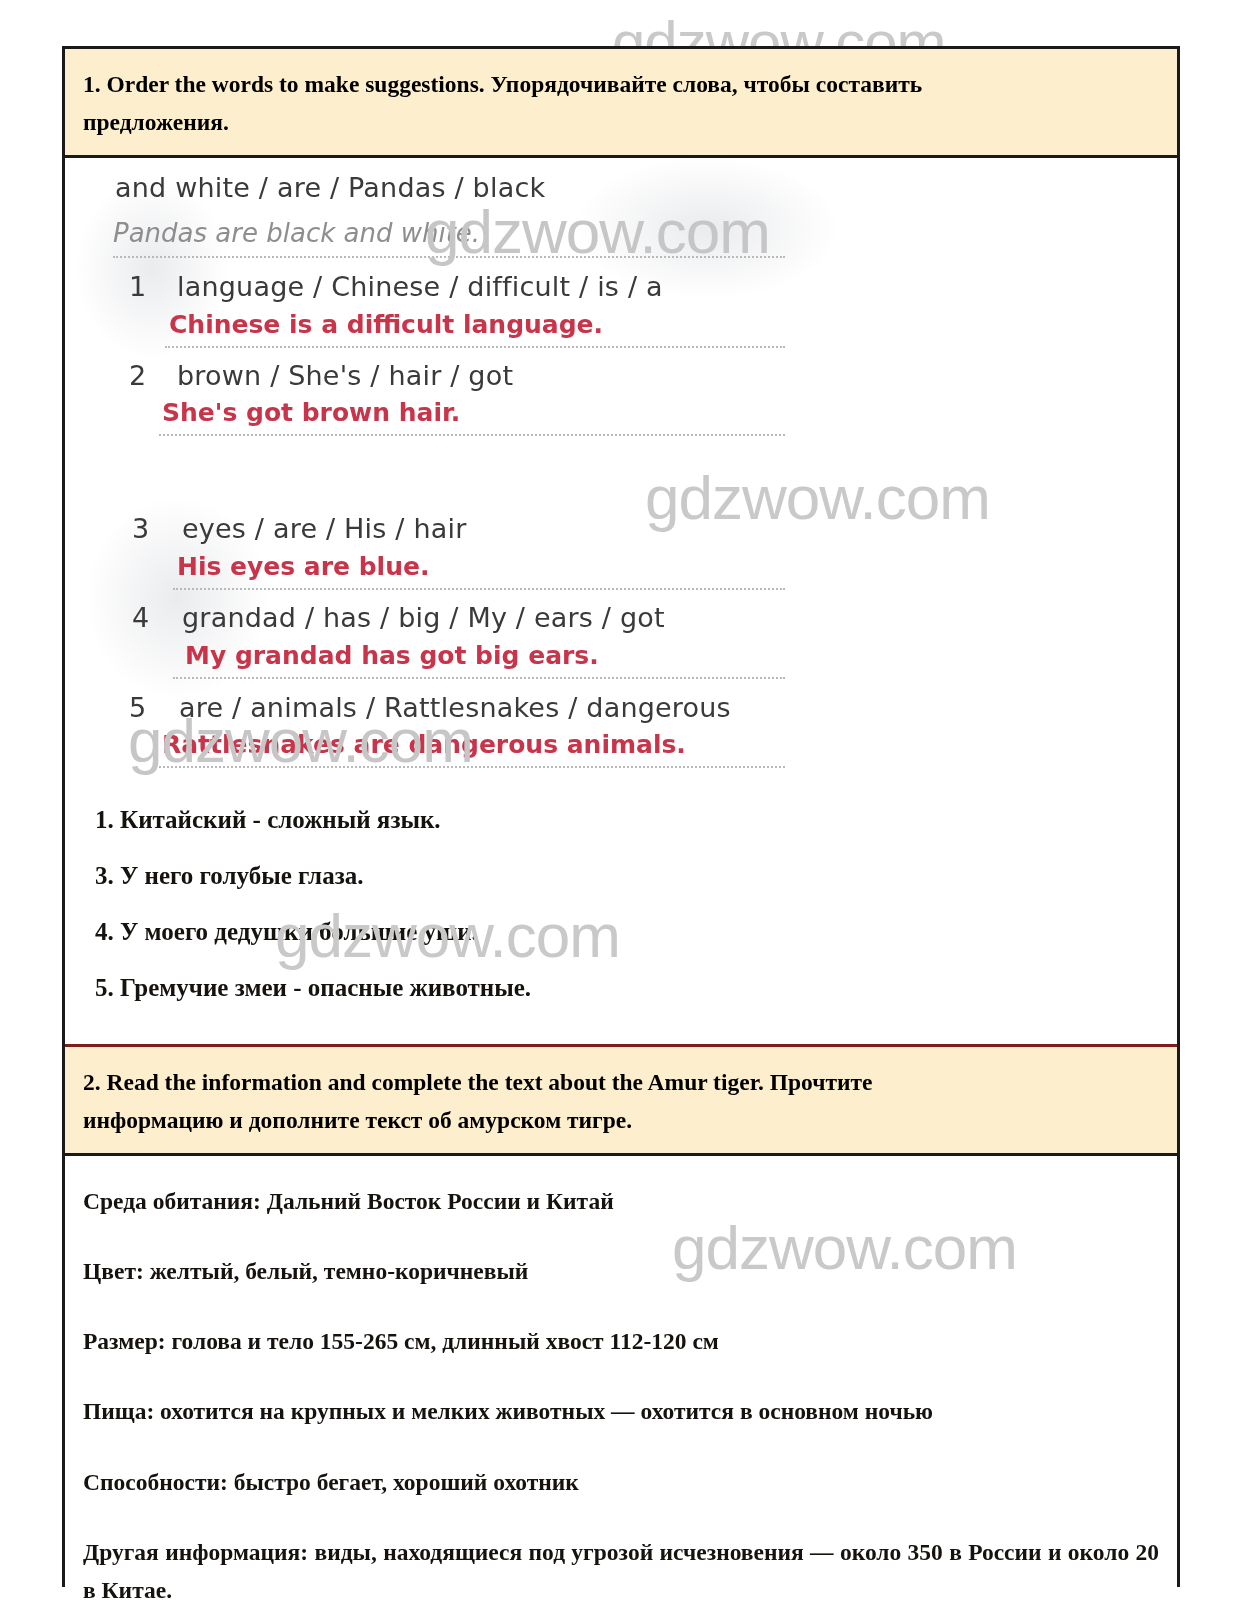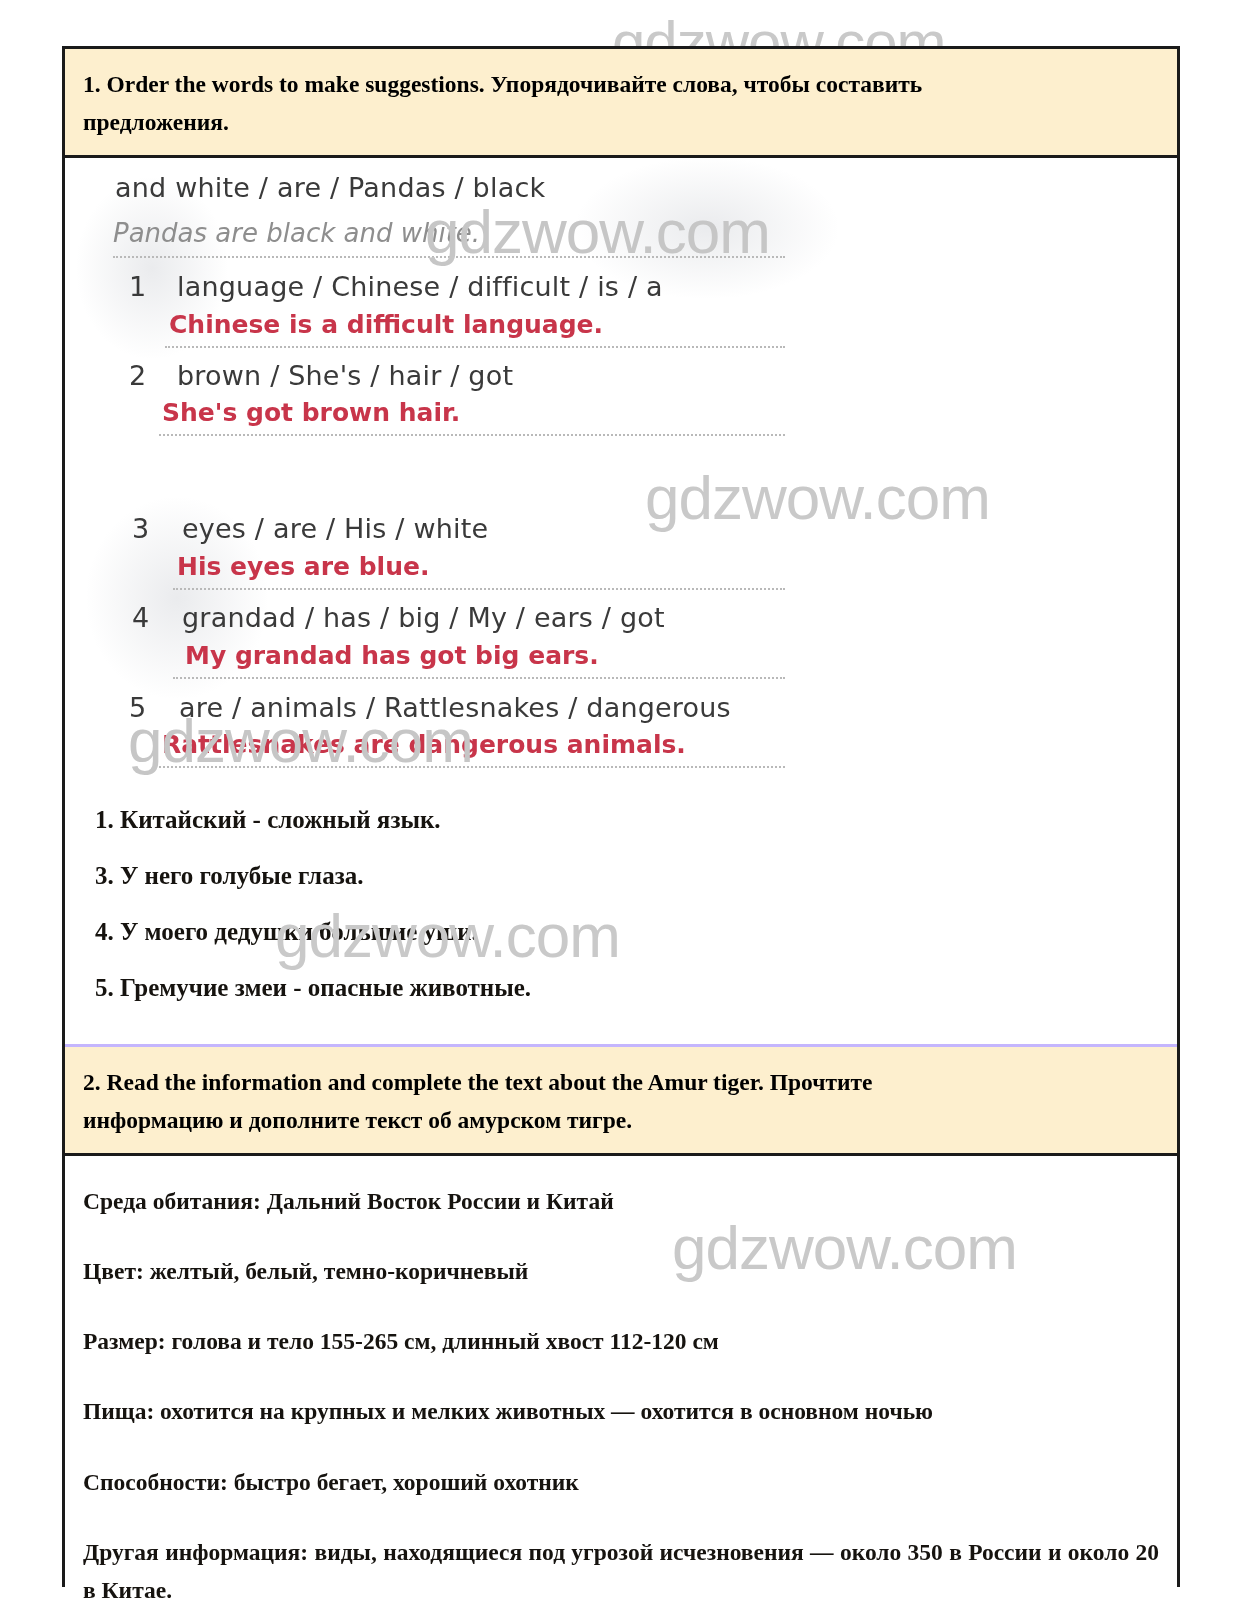--- a/index.html
+++ b/index.html
@@ -59,21 +59,21 @@
     color: #000000;
     text-align: justify;
     text-align-last: left;
   }
   .band p.second-line { text-align: left; }
 
   .body-cell {
     background: #ffffff;
     box-sizing: border-box;
   }
-  .body-cell.bordered-bottom { border-bottom: 3px solid #c4b5fd; }
+  .body-cell.bordered-bottom { border-bottom: 3px solid #7f1d1d; }
 
   
   .scan {
     position: relative;
     margin: 10px 0 0 42px;
     width: 700px;
     height: 620px;
     color: #2b2b2b;
   }
   .scan .q {
@@ -173,21 +173,21 @@
       <div class="q" style="left:70px;  top:103px;">language / Chinese / difficult / is / a</div>
       <div class="ans" style="left:62px;  top:142px;">Chinese is a difficult language.</div>
       <div class="dots" style="left:58px; top:178px; width:620px;"></div>
 
       <div class="num" style="left:22px;  top:192px;">2</div>
       <div class="q" style="left:70px;  top:192px;">brown / She's / hair / got</div>
       <div class="ans" style="left:55px;  top:230px;">She's got brown hair.</div>
       <div class="dots" style="left:52px; top:266px; width:626px;"></div>
 
       <div class="num" style="left:25px;  top:345px;">3</div>
-      <div class="q" style="left:75px;  top:345px;">eyes / are / His / white</div>
+      <div class="q" style="left:75px;  top:345px;">eyes / are / His / hair</div>
       <div class="ans" style="left:70px;  top:384px;">His eyes are blue.</div>
       <div class="dots" style="left:66px; top:420px; width:612px;"></div>
 
       <div class="num" style="left:25px;  top:434px;">4</div>
       <div class="q" style="left:75px;  top:434px;">grandad / has / big / My / ears / got</div>
       <div class="ans" style="left:70px;  top:473px;margin-left:8px;">My grandad has got big ears.</div>
       <div class="dots" style="left:66px; top:509px; width:612px;"></div>
 
       <div class="num" style="left:22px;  top:524px;">5</div>
       <div class="q" style="left:72px;  top:524px;">are / animals / Rattlesnakes / dangerous</div>

